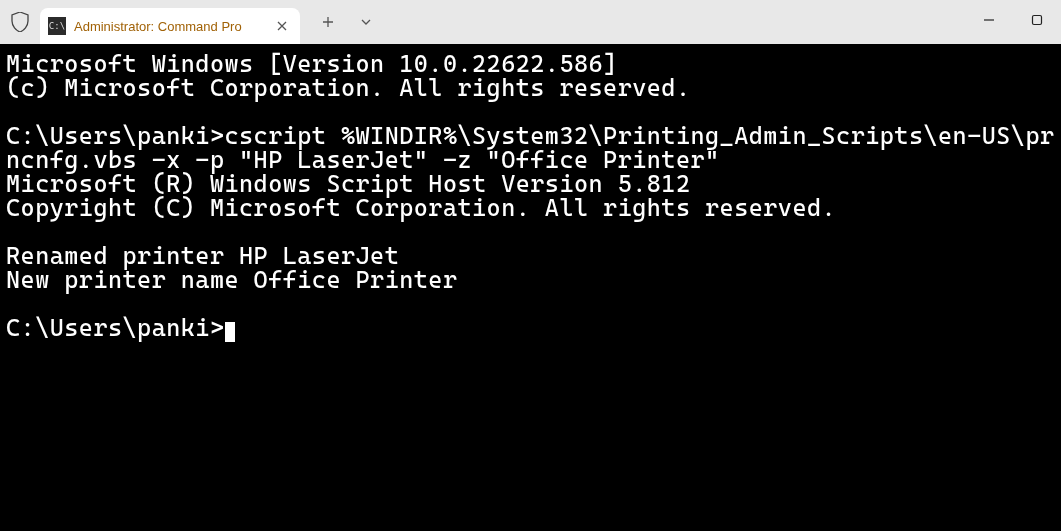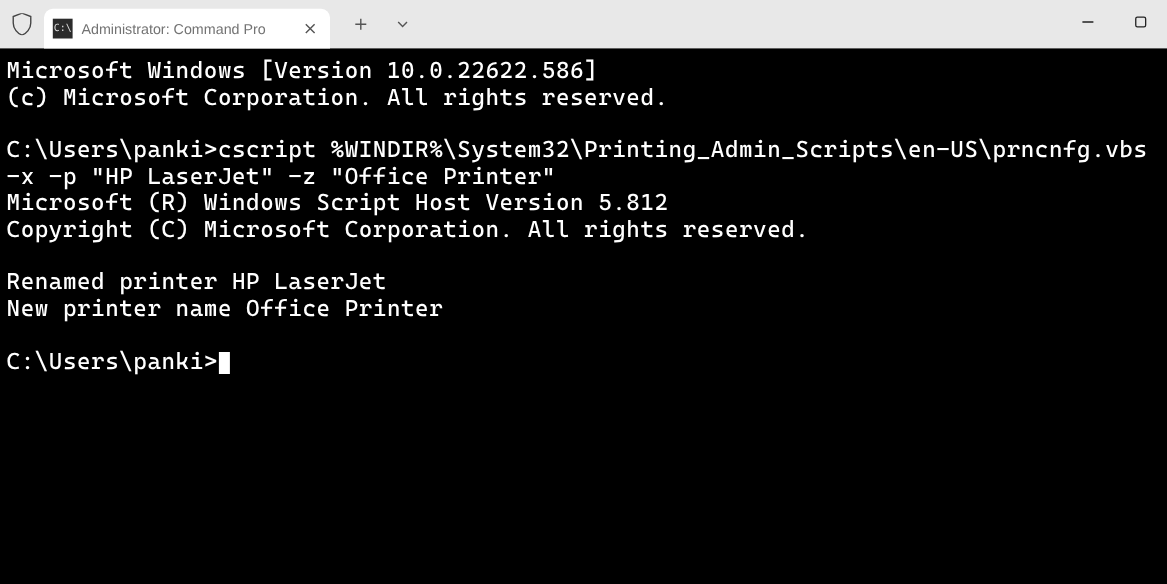--- a/index.html
+++ b/index.html
@@ -46,21 +46,21 @@
       background: #2b2b2b;
       display: flex;
       align-items: center;
       justify-content: center;
       font-size: 9px;
       color: #ddd;
       font-family: monospace;
     }
     .tab-title {
       font-size: 13px;
-      color: #737373;
+      color: #a16207;
       flex: 1;
       white-space: nowrap;
       overflow: hidden;
     }
     .tab-close {
       width: 16px;
       height: 16px;
       display: flex;
       align-items: center;
       justify-content: center;
@@ -97,21 +97,21 @@
       width: 48px;
       display: flex;
       align-items: center;
       justify-content: center;
       cursor: pointer;
     }
     .terminal {
       background: #000;
       color: #fff;
       font-family: "Cascadia Mono", "Consolas", monospace;
-      font-size: 21px;
+      font-size: 24px;
       line-height: 24px;
       padding: 8px 6px;
       letter-spacing: 0.5px;
       height: calc(531px - 44px);
       overflow: hidden;
       white-space: pre-wrap;
       word-break: break-all;
     }
     .prompt-line {
       display: inline;

